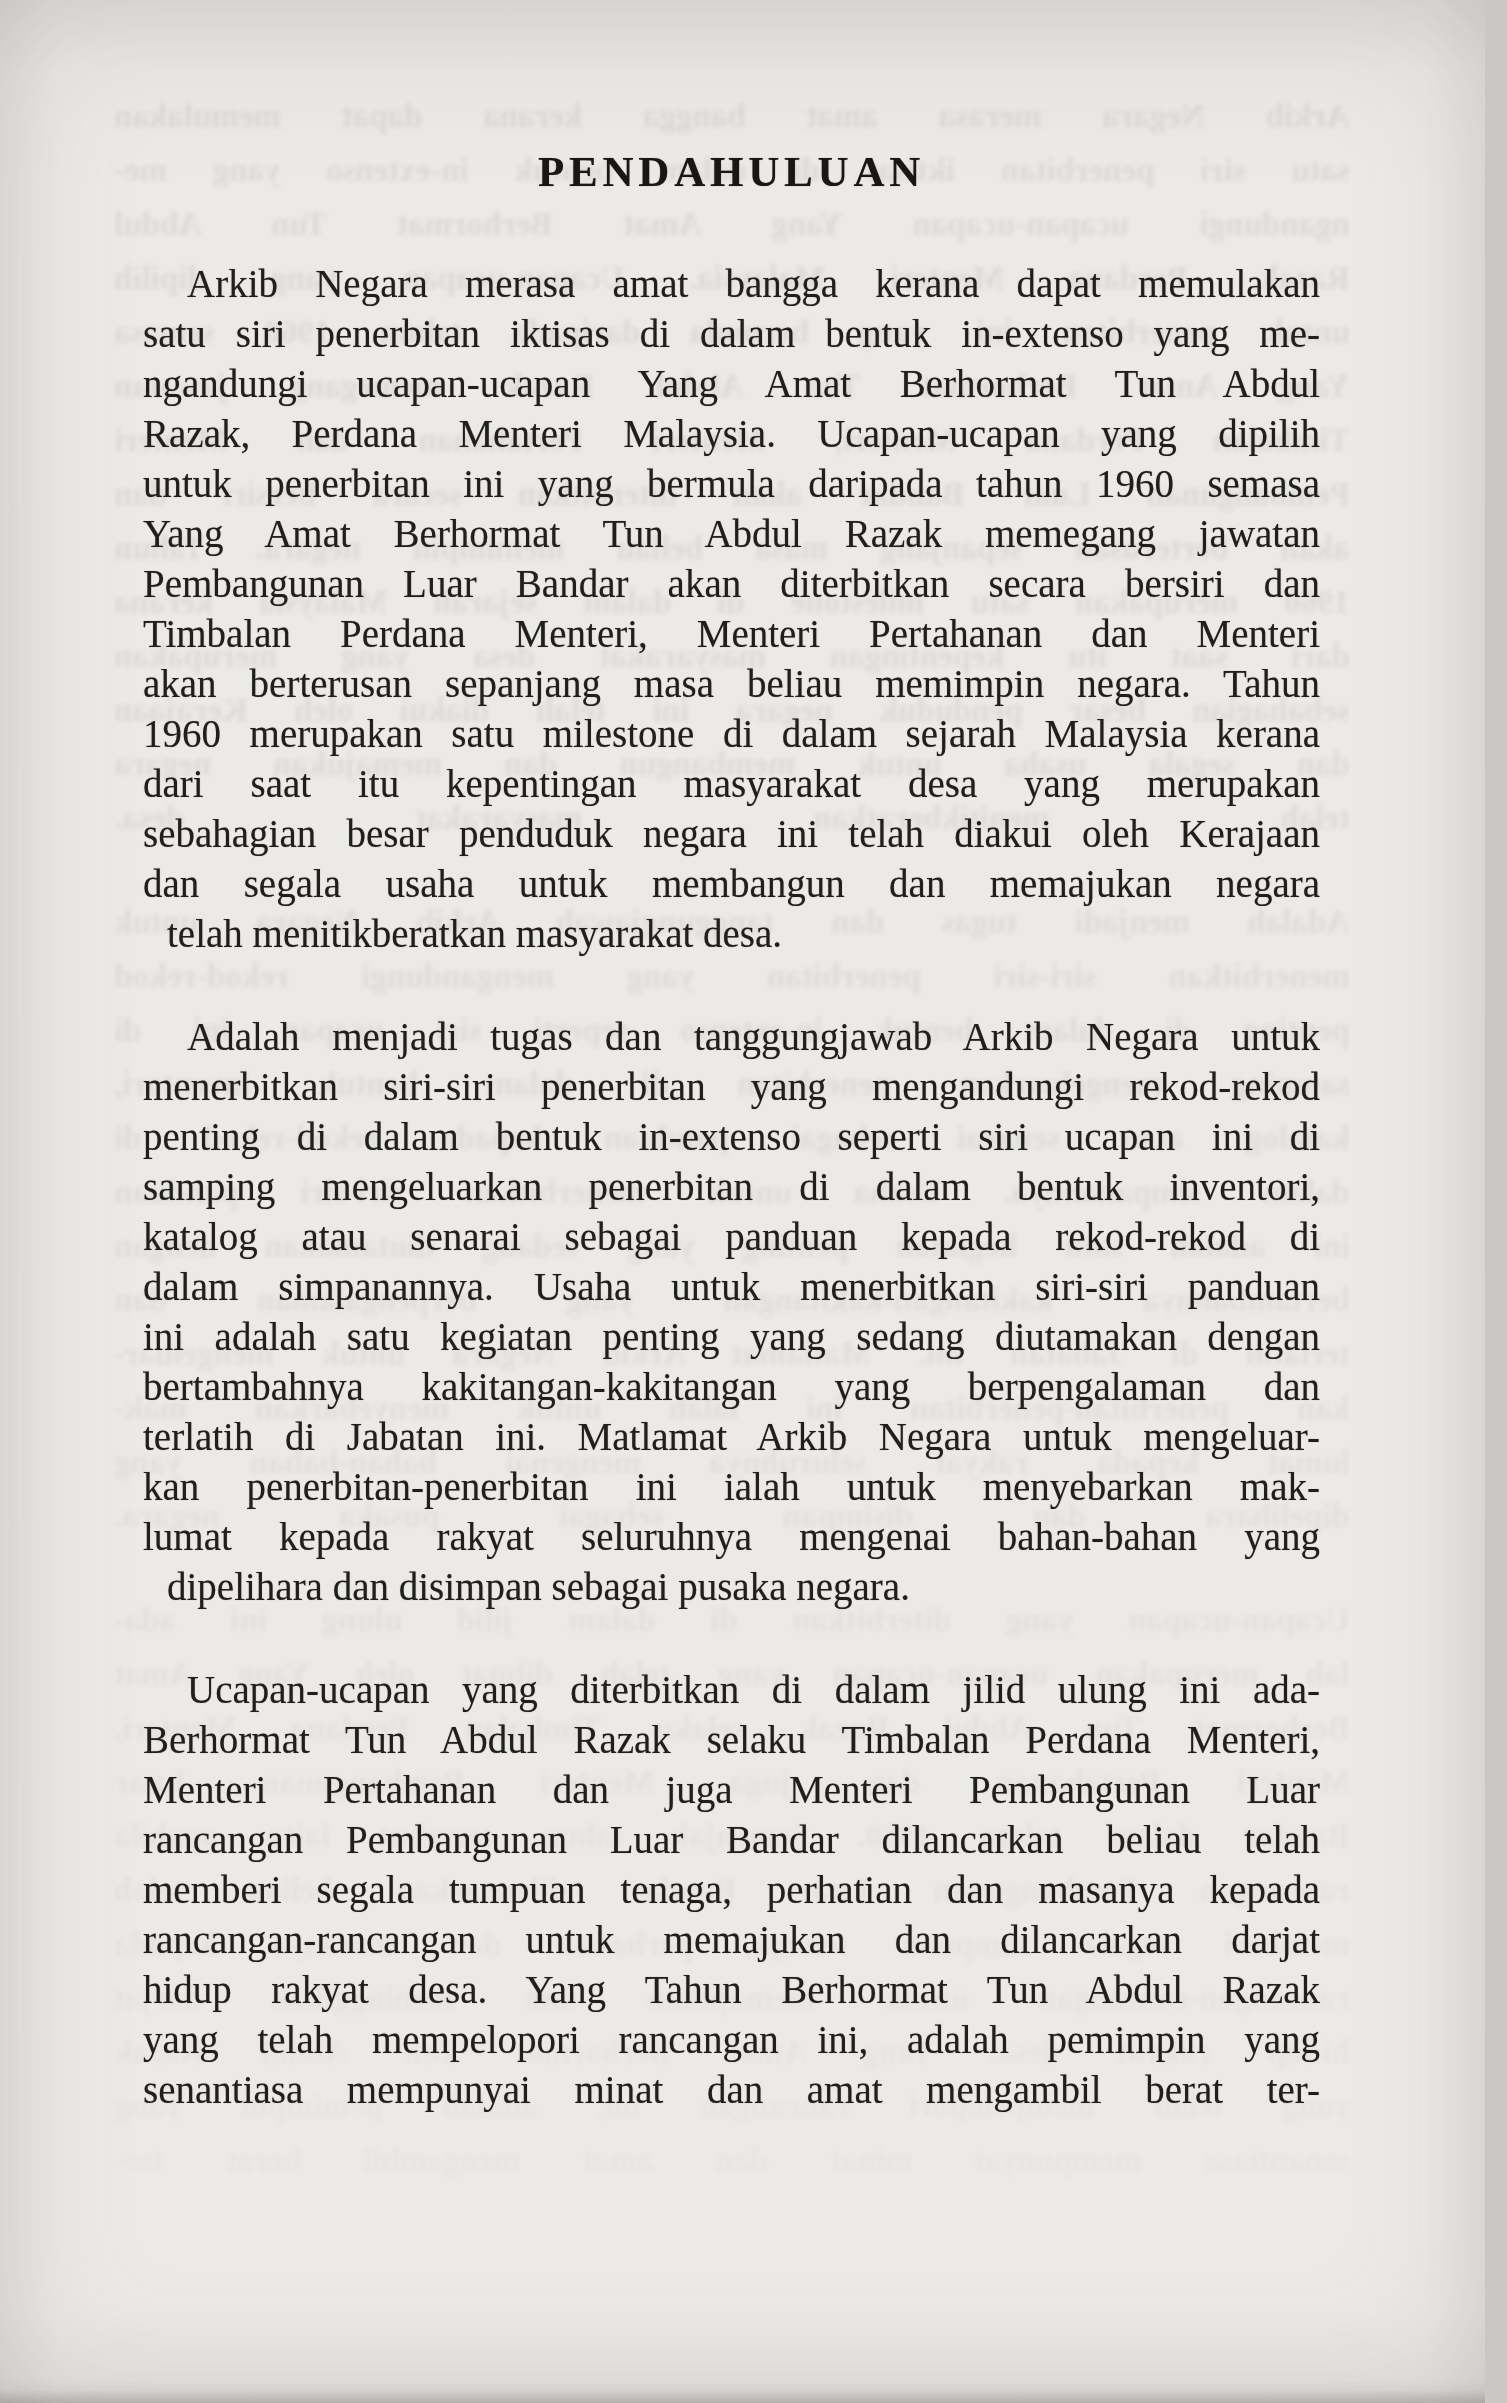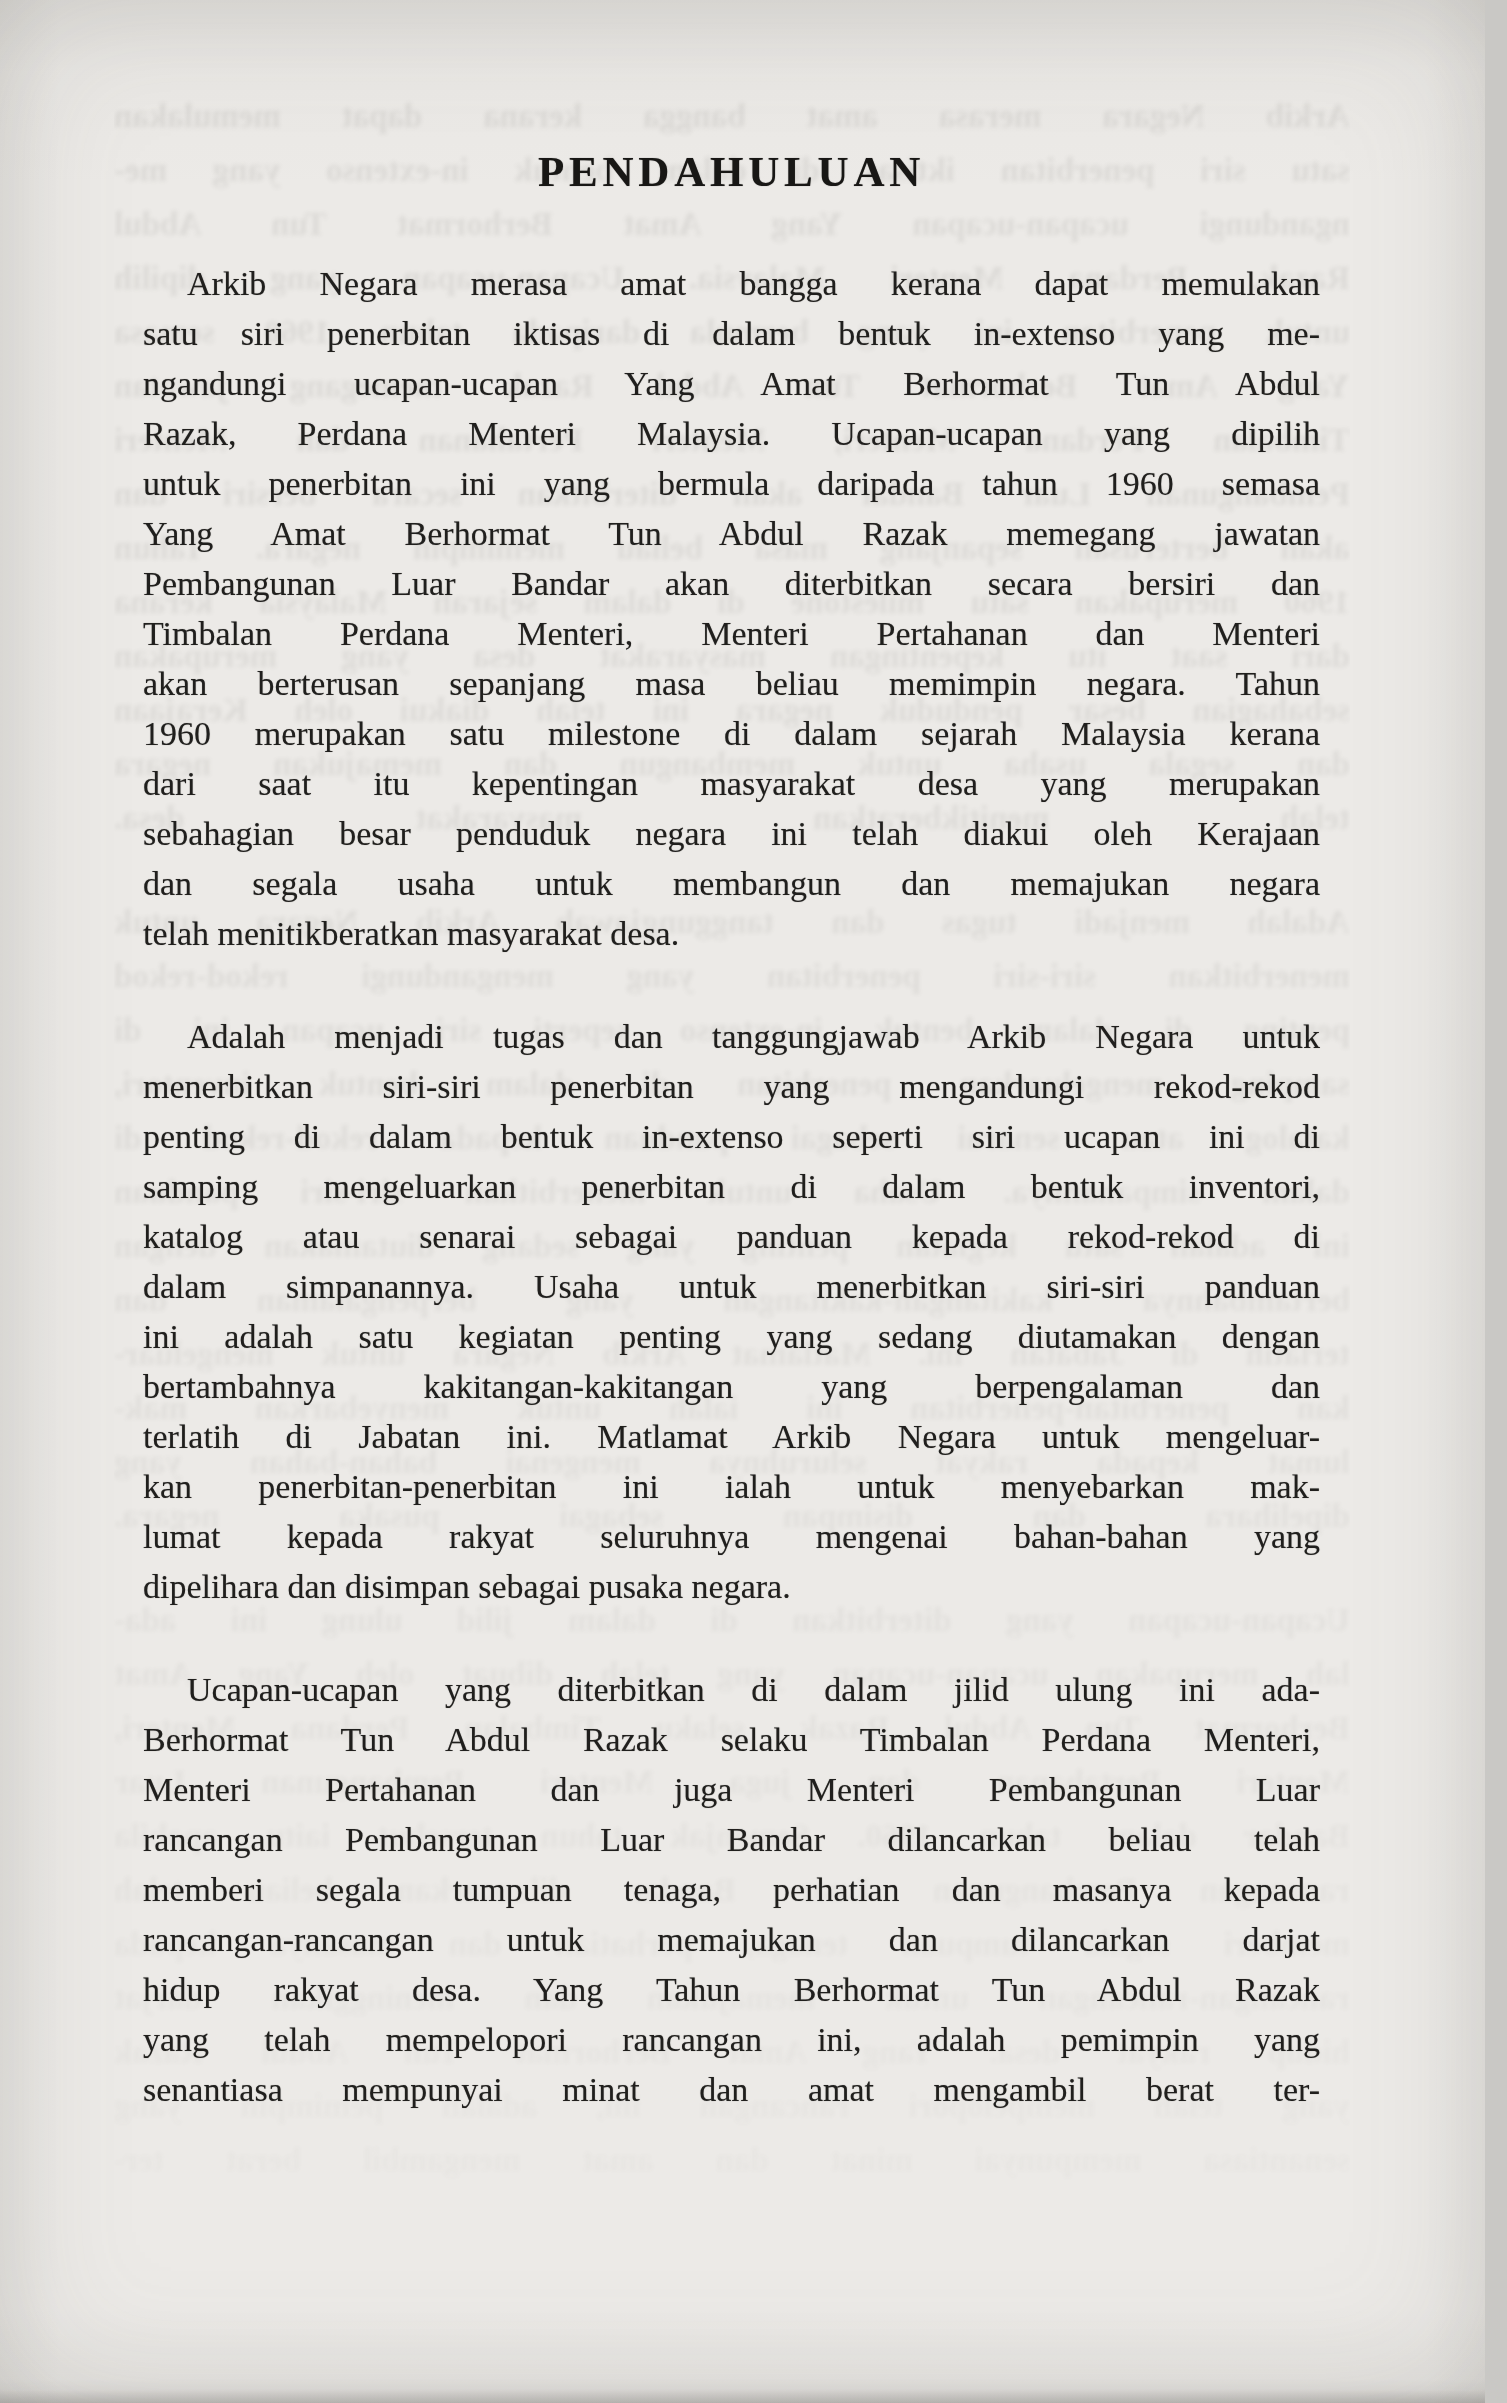--- a/index.html
+++ b/index.html
@@ -61,28 +61,28 @@
 
   .body-text {
     position: absolute;
     left: 143px;
     top: 259px;
     width: 1177px;
     color: #201f1d;
   }
   .para { margin: 0 0 53px 0; }
   .line {
-    font-size: 34px;
+    font-size: 39px;
     line-height: 50px;
     text-align: justify;
     text-align-last: justify;
     text-shadow: 0 0 1px rgba(25,24,22,0.40);
   }
   .line.first { text-indent: 44px; }
-  .line.para-end { text-align-last: left; }
+  .line.para-end { text-align-last: left; margin-left: 24px; }
 
   
   .bottom-edge {
     position: absolute;
     left: 0; bottom: 0;
     width: 100%; height: 13.5px;
     background: linear-gradient(to bottom, rgba(0,0,0,0) 0%, rgba(70,68,64,0.18) 100%);
     pointer-events: none;
   }
 </style>

